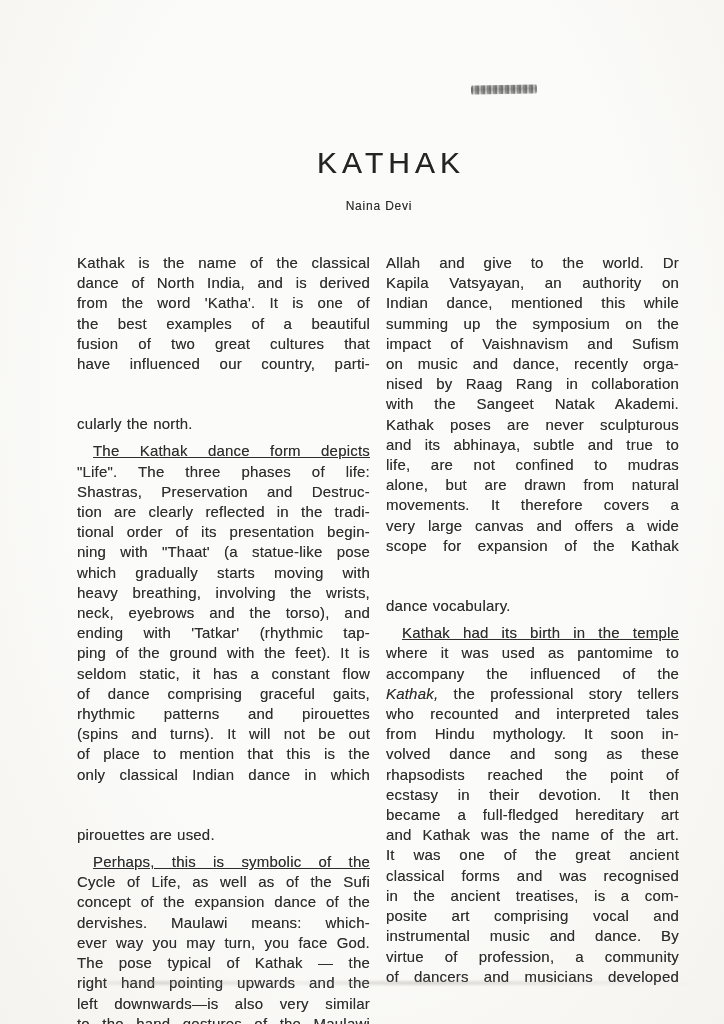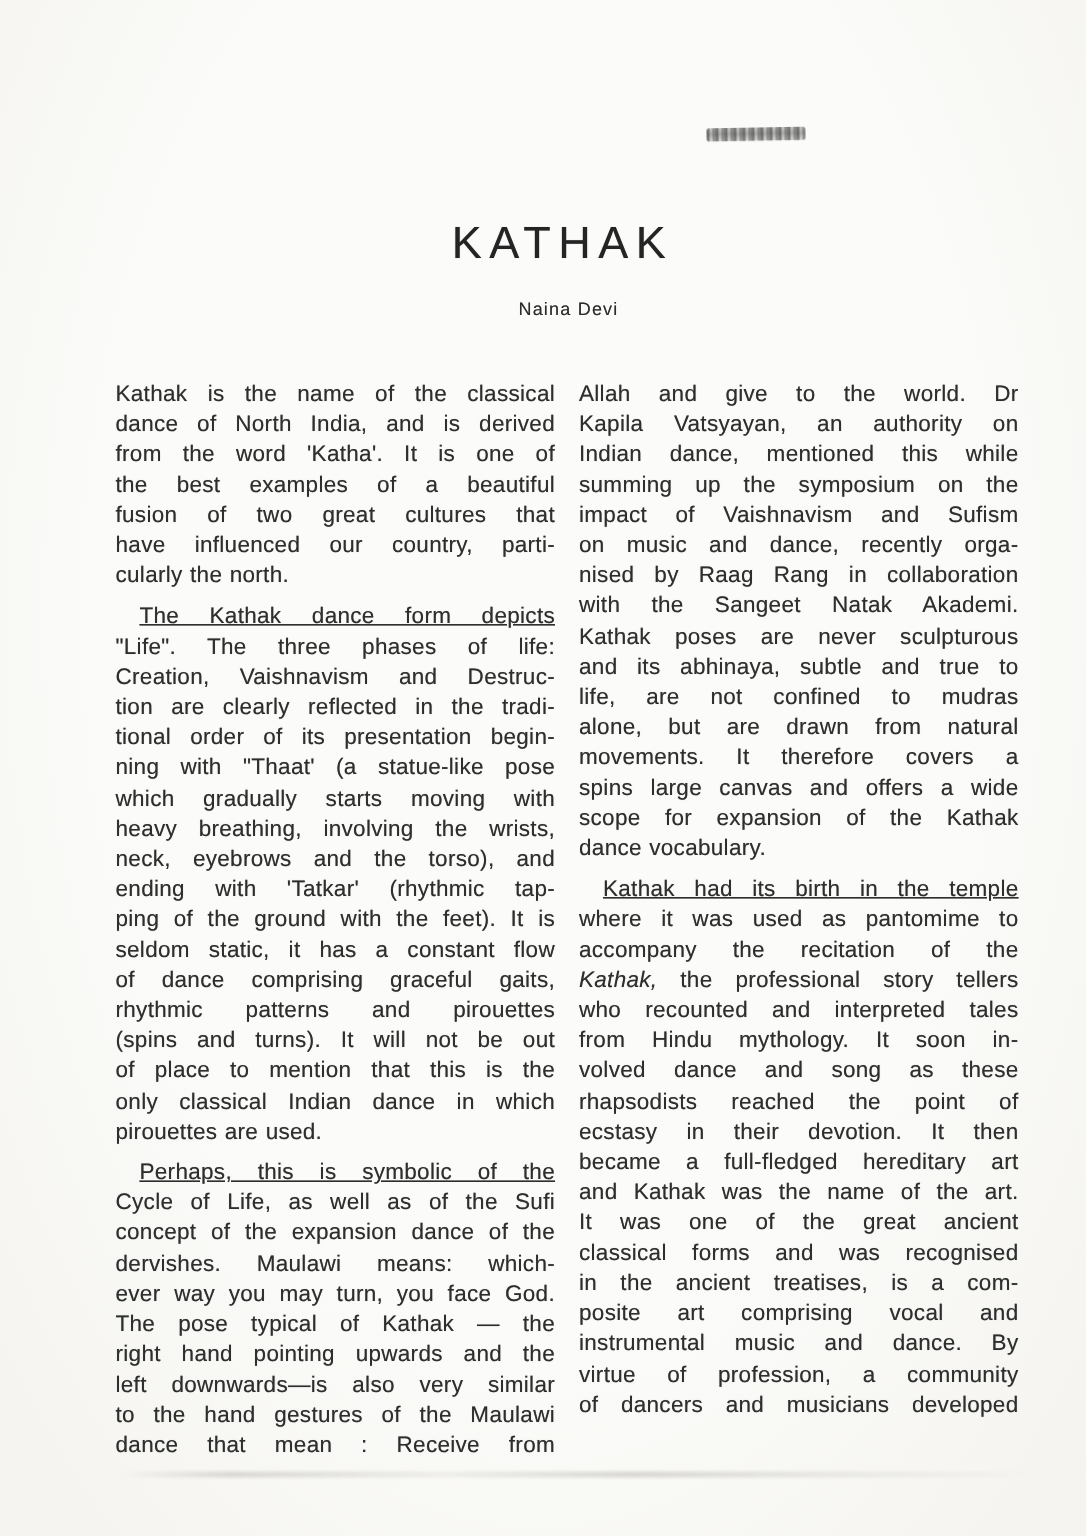--- a/index.html
+++ b/index.html
@@ -7,21 +7,21 @@
     position: relative;
     width: 724px;
     height: 1024px;
     background: radial-gradient(ellipse at 50% 40%, #fbfbf9 55%, #f4f3ef 100%);
     font-family: "Liberation Sans", sans-serif;
     color: #2e2e2e;
     overflow: hidden;
   }
   .title {
     position: absolute;
-    top: 146px; left: 73px; width: 604px;
+    top: 146px; left: 89px; width: 604px;
     text-align: center;
     font-size: 30px;
     font-weight: 400;
     letter-spacing: 5px;
     color: #242424;
     text-shadow: 0 0 0.5px rgba(40,40,40,.55);
   }
   .author {
     position: absolute;
     top: 199px; left: 77px; width: 604px;
@@ -44,21 +44,21 @@
     font-size: 15px;
     line-height: 20.2px;
     letter-spacing: 0.2px;
     word-spacing: 0.6px;
     text-align: justify;
     text-align-last: justify;
     color: #2e2e2e;
     text-shadow: 0 0 0.45px rgba(45,45,45,.55);
     white-space: nowrap;
   }
-  .line.end { text-align-last: left; }
+  .line.end { text-align-last: left; margin-top: 40px; }
   .line.ind { text-indent: 16px; text-decoration: underline; }
   .line i { font-style: italic; }
   .smudge-top {
     position: absolute;
     left: 471px; top: 85px; width: 66px; height: 9px;
     background:
       repeating-linear-gradient(92deg,
         rgba(55,55,55,.55) 0 2px,
         rgba(130,128,120,.18) 2px 4px,
         rgba(70,70,70,.45) 4px 6px),
@@ -94,21 +94,21 @@
           <div class="line">dance of North India, and is derived</div>
           <div class="line">from the word 'Katha'. It is one of</div>
           <div class="line">the best examples of a beautiful</div>
           <div class="line">fusion of two great cultures that</div>
           <div class="line">have influenced our country, parti-</div>
           <div class="line end">cularly the north.</div>
         </div>
         <div class="para">
           <div class="line ind">The Kathak dance form depicts</div>
           <div class="line">"Life". The three phases of life:</div>
-          <div class="line">Creation, Vaishnavism and Destruc-</div>
+          <div class="line">Shastras, Preservation and Destruc-</div>
           <div class="line">tion are clearly reflected in the tradi-</div>
           <div class="line">tional order of its presentation begin-</div>
           <div class="line">ning with "Thaat' (a statue-like pose</div>
           <div class="line">which gradually starts moving with</div>
           <div class="line">heavy breathing, involving the wrists,</div>
           <div class="line">neck, eyebrows and the torso), and</div>
           <div class="line">ending with 'Tatkar' (rhythmic tap-</div>
           <div class="line">ping of the ground with the feet). It is</div>
           <div class="line">seldom static, it has a constant flow</div>
           <div class="line">of dance comprising graceful gaits,</div>
@@ -139,28 +139,28 @@
           <div class="line">summing up the symposium on the</div>
           <div class="line">impact of Vaishnavism and Sufism</div>
           <div class="line">on music and dance, recently orga-</div>
           <div class="line">nised by Raag Rang in collaboration</div>
           <div class="line">with the Sangeet Natak Akademi.</div>
           <div class="line">Kathak poses are never sculpturous</div>
           <div class="line">and its abhinaya, subtle and true to</div>
           <div class="line">life, are not confined to mudras</div>
           <div class="line">alone, but are drawn from natural</div>
           <div class="line">movements. It therefore covers a</div>
-          <div class="line">spins large canvas and offers a wide</div>
+          <div class="line">very large canvas and offers a wide</div>
           <div class="line">scope for expansion of the Kathak</div>
           <div class="line end">dance vocabulary.</div>
         </div>
         <div class="para">
           <div class="line ind">Kathak had its birth in the temple</div>
           <div class="line">where it was used as pantomime to</div>
-          <div class="line">accompany the recitation of the</div>
+          <div class="line">accompany the influenced of the</div>
           <div class="line"><i>Kathak,</i> the professional story tellers</div>
           <div class="line">who recounted and interpreted tales</div>
           <div class="line">from Hindu mythology. It soon in-</div>
           <div class="line">volved dance and song as these</div>
           <div class="line">rhapsodists reached the point of</div>
           <div class="line">ecstasy in their devotion. It then</div>
           <div class="line">became a full-fledged hereditary art</div>
           <div class="line">and Kathak was the name of the art.</div>
           <div class="line">It was one of the great ancient</div>
           <div class="line">classical forms and was recognised</div>

